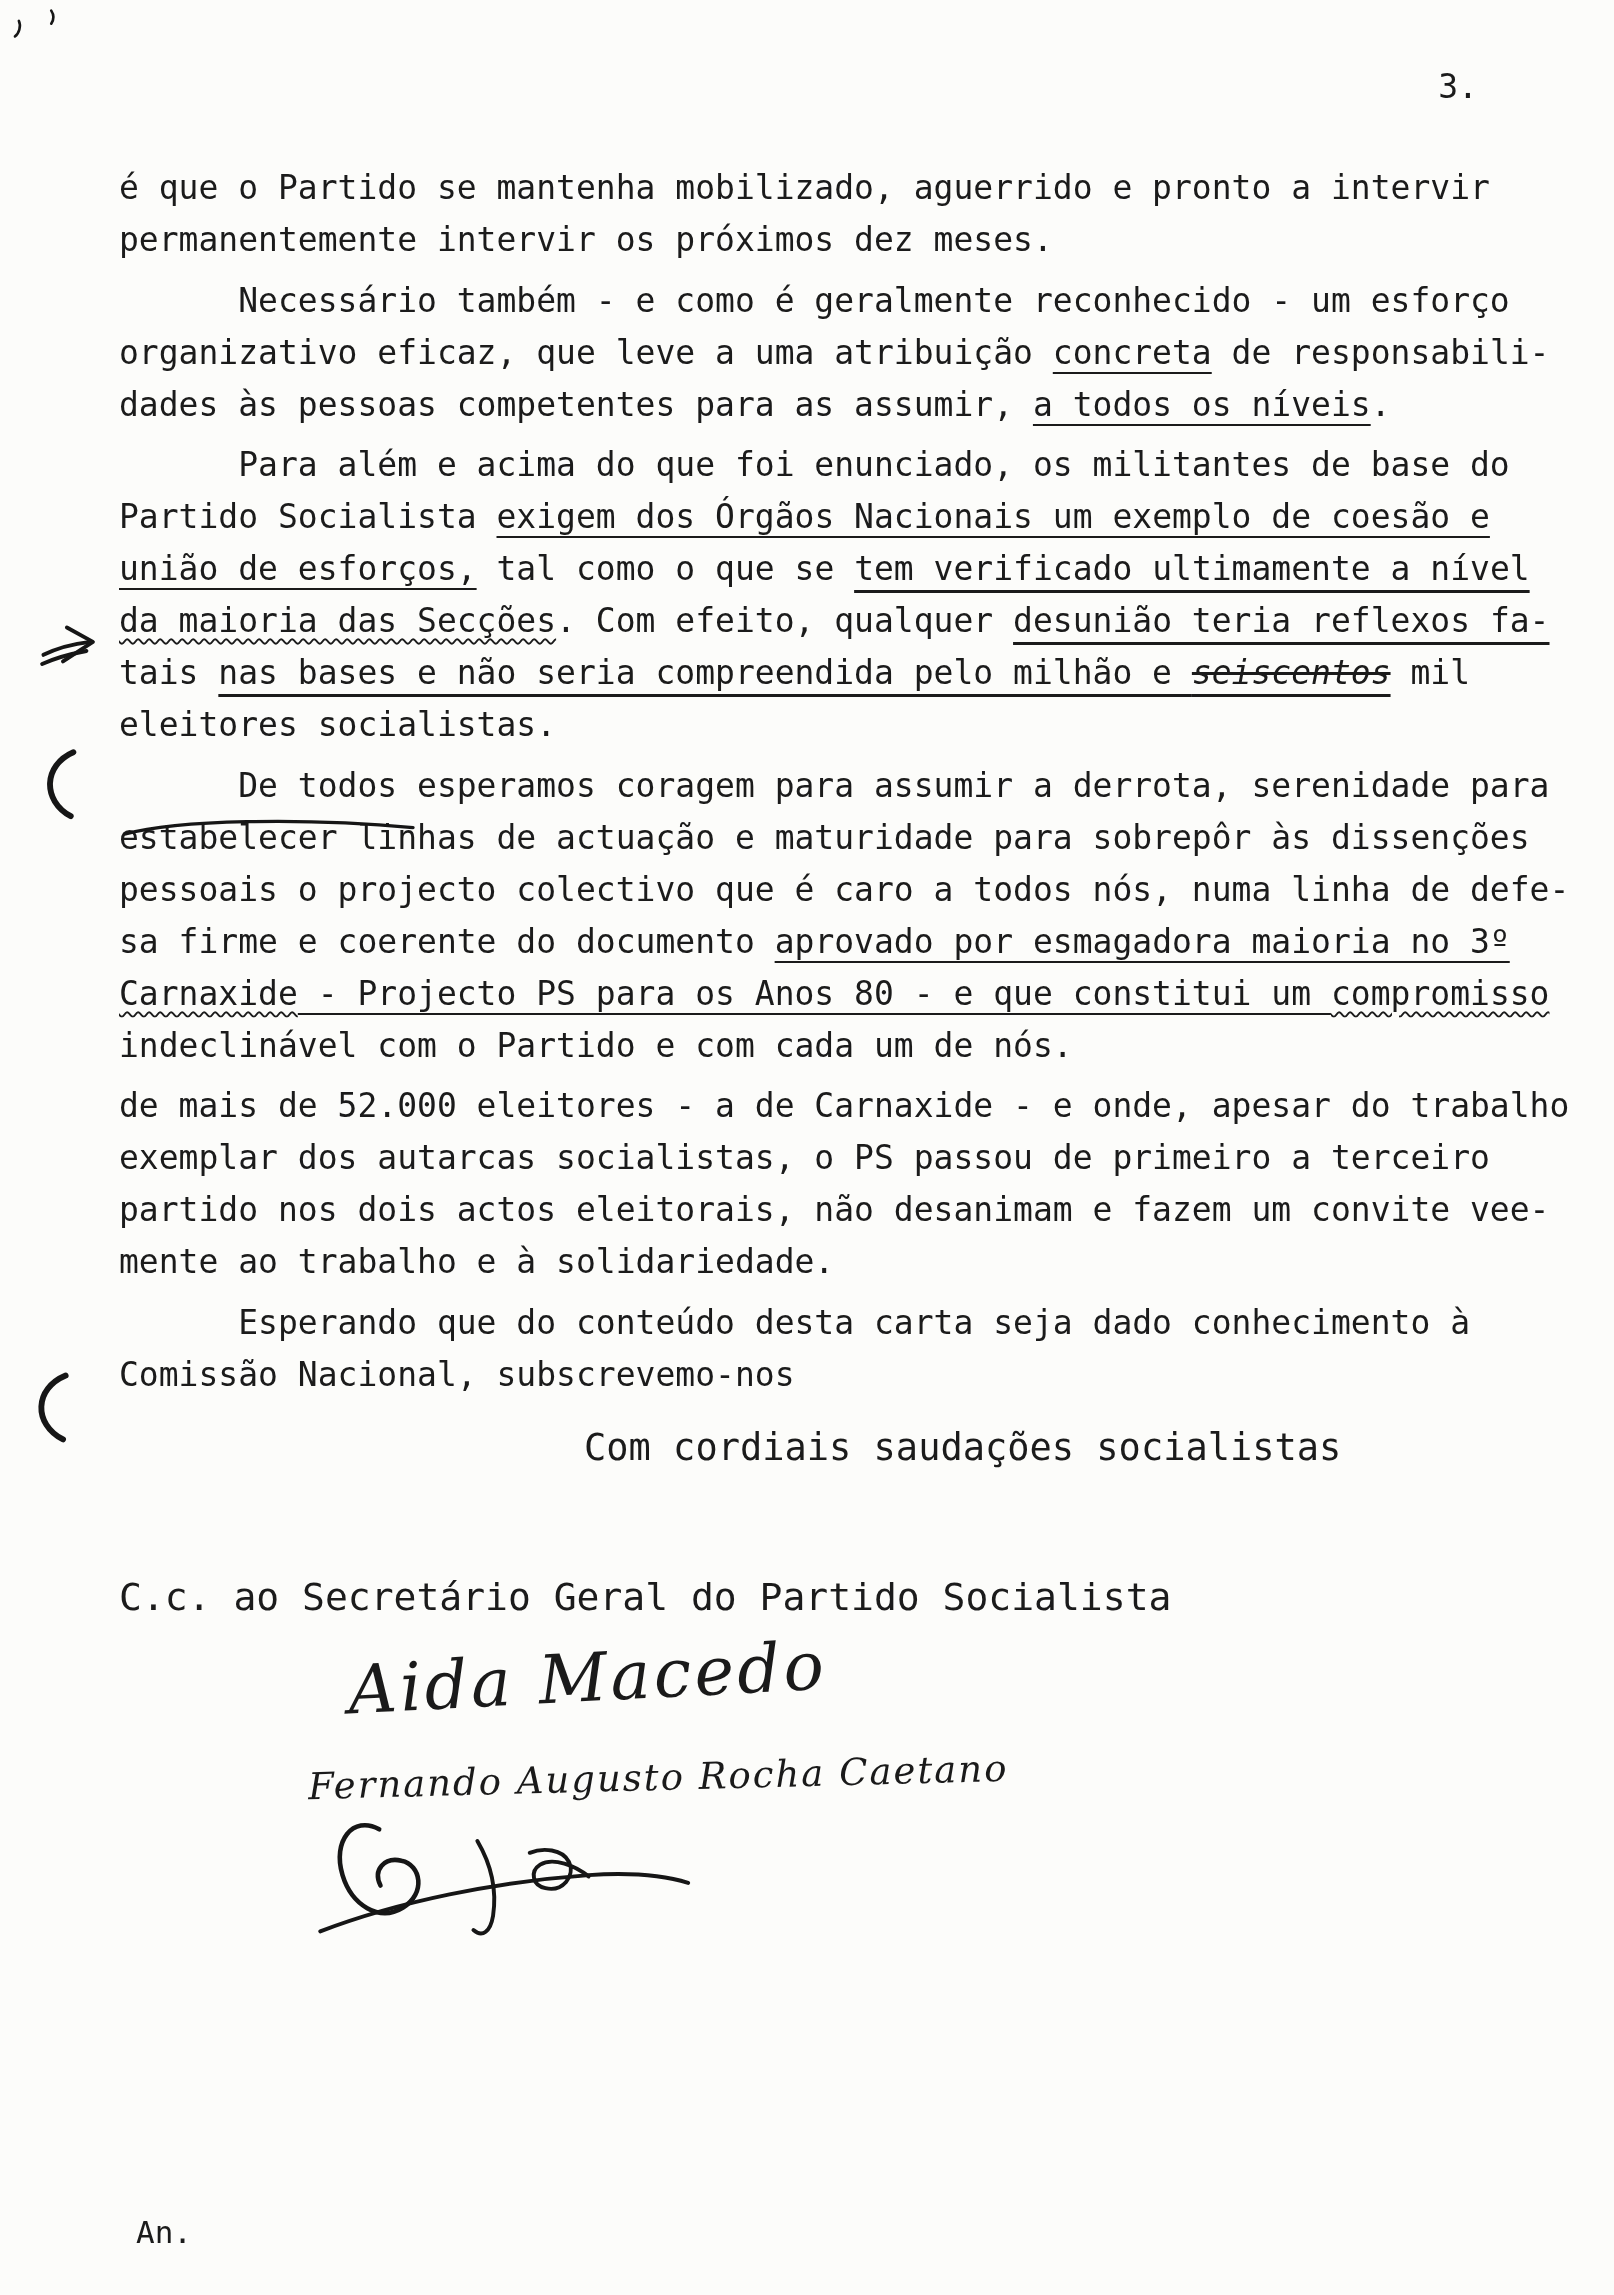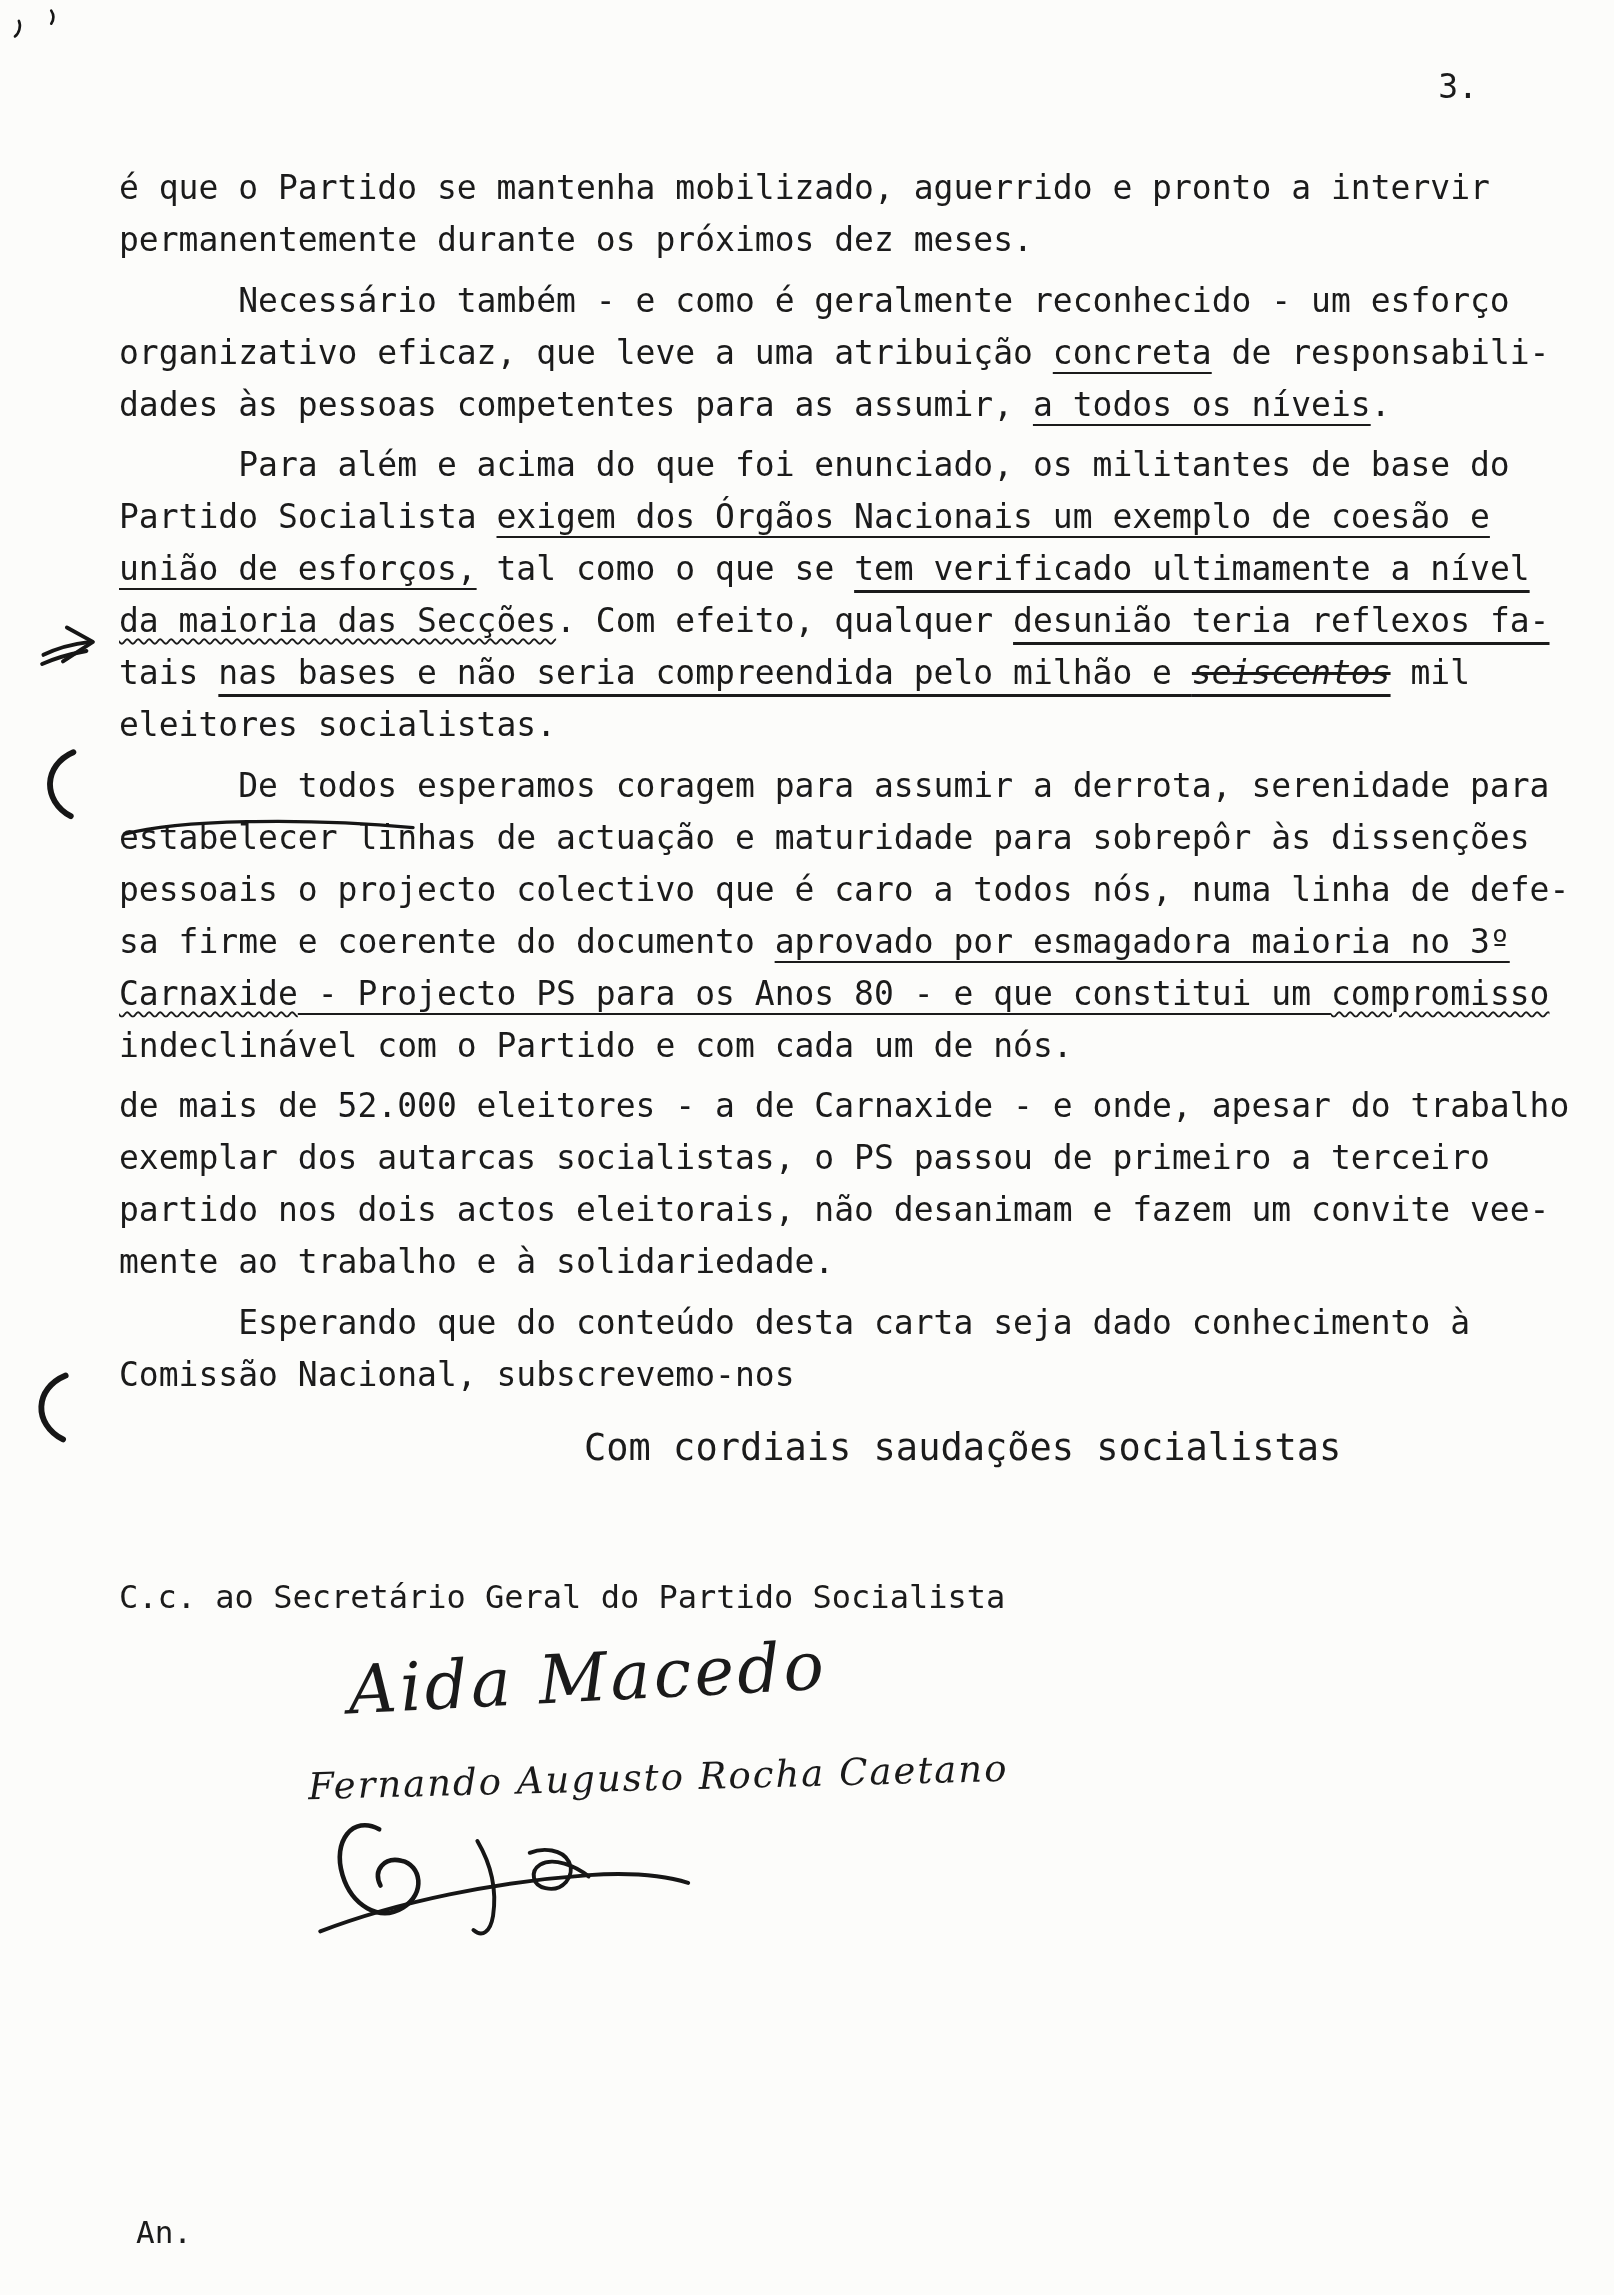--- a/index.html
+++ b/index.html
@@ -22,21 +22,21 @@
   .content { position: absolute; top: 162px; left: 119px; width: 1467px; }
   .line { white-space: pre; font-size: 33px; line-height: 52px; }
   .paragraph { margin-bottom: 8.5px; }
 
   .seg-u { text-decoration-line: underline; text-decoration-thickness: 2px; text-underline-offset: 7.9px; }
   .seg-h { text-decoration-line: underline; text-decoration-thickness: 2.6px; text-underline-offset: 9.8px; margin-top: 25px; }
   .seg-w { text-decoration-line: underline; text-decoration-style: wavy; text-decoration-thickness: 1.6px; text-underline-offset: 5.9px; }
   .seg-x { text-decoration-line: underline line-through; text-decoration-thickness: 2.6px; text-underline-offset: 9.8px; font-style: italic; }
 
   .closing { font-size: 37px; line-height: 52px; white-space: pre; padding-left: 465px; margin-top: 21px; }
-  .cc { font-size: 32px; line-height: 52px; margin-top: 97px; white-space: pre; }
+  .cc { font-size: 38px; line-height: 52px; margin-top: 97px; white-space: pre; }
 
   .signatures { position: relative; margin-top: 11.8px; height: 426px; }
   .sig {
     position: absolute;
     font-family: "DejaVu Serif", "Liberation Serif", serif;
     font-style: italic; color: #1a1a1a; white-space: pre;
   }
   .sig-1 { left: 229px; top: 5.2px; font-size: 67px; transform: rotate(-3deg); letter-spacing: 3.3px; }
   .sig-2 { left: 189px; top: 122px; font-size: 37px; transform: rotate(-1.5deg); letter-spacing: 2px; }
   .sig-scribble { position: absolute; left: 162px; top: 169px; }
@@ -58,21 +58,21 @@
 <body>
 
 <div class="page">
 
   <div class="page-number">3.</div>
 
   <div class="content">
     <div id="letter-body">
         <div class="paragraph">
           <div class="line"><span>é que o Partido se mantenha mobilizado, aguerrido e pronto a intervir</span></div>
-          <div class="line"><span>permanentemente durante os próximos dez meses.</span></div>
+          <div class="line"><span>permanentemente intervir os próximos dez meses.</span></div>
         </div>
         <div class="paragraph">
           <div class="line"><span>      Necessário também - e como é geralmente reconhecido - um esforço</span></div>
           <div class="line"><span>organizativo eficaz, que leve a uma atribuição </span><span class="seg-u">concreta</span><span> de responsabili-</span></div>
           <div class="line"><span>dades às pessoas competentes para as assumir, </span><span class="seg-u">a todos os níveis</span><span>.</span></div>
         </div>
         <div class="paragraph">
           <div class="line"><span>      Para além e acima do que foi enunciado, os militantes de base do</span></div>
           <div class="line"><span>Partido Socialista </span><span class="seg-u">exigem dos Órgãos Nacionais um exemplo de coesão e</span></div>
           <div class="line"><span class="seg-u">união de esforços,</span><span> tal como o que se </span><span class="seg-h">tem verificado ultimamente a nível</span></div>

